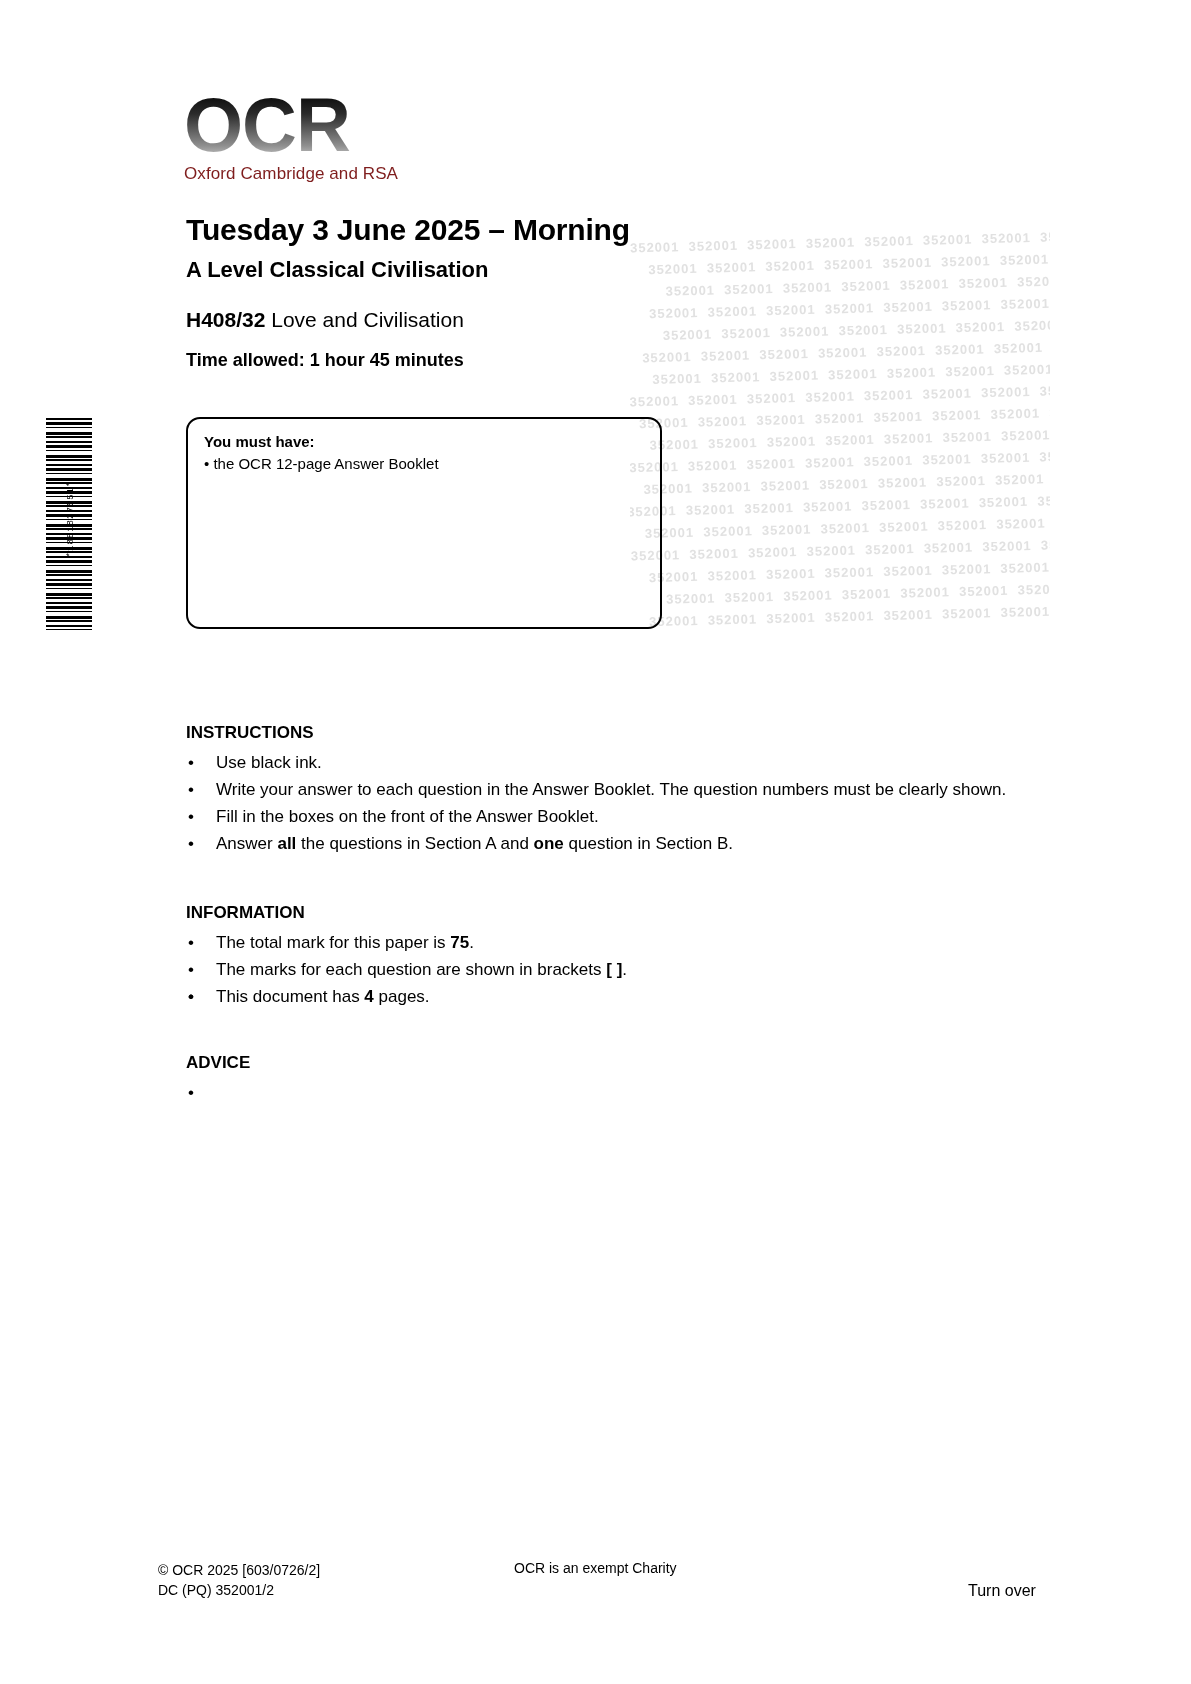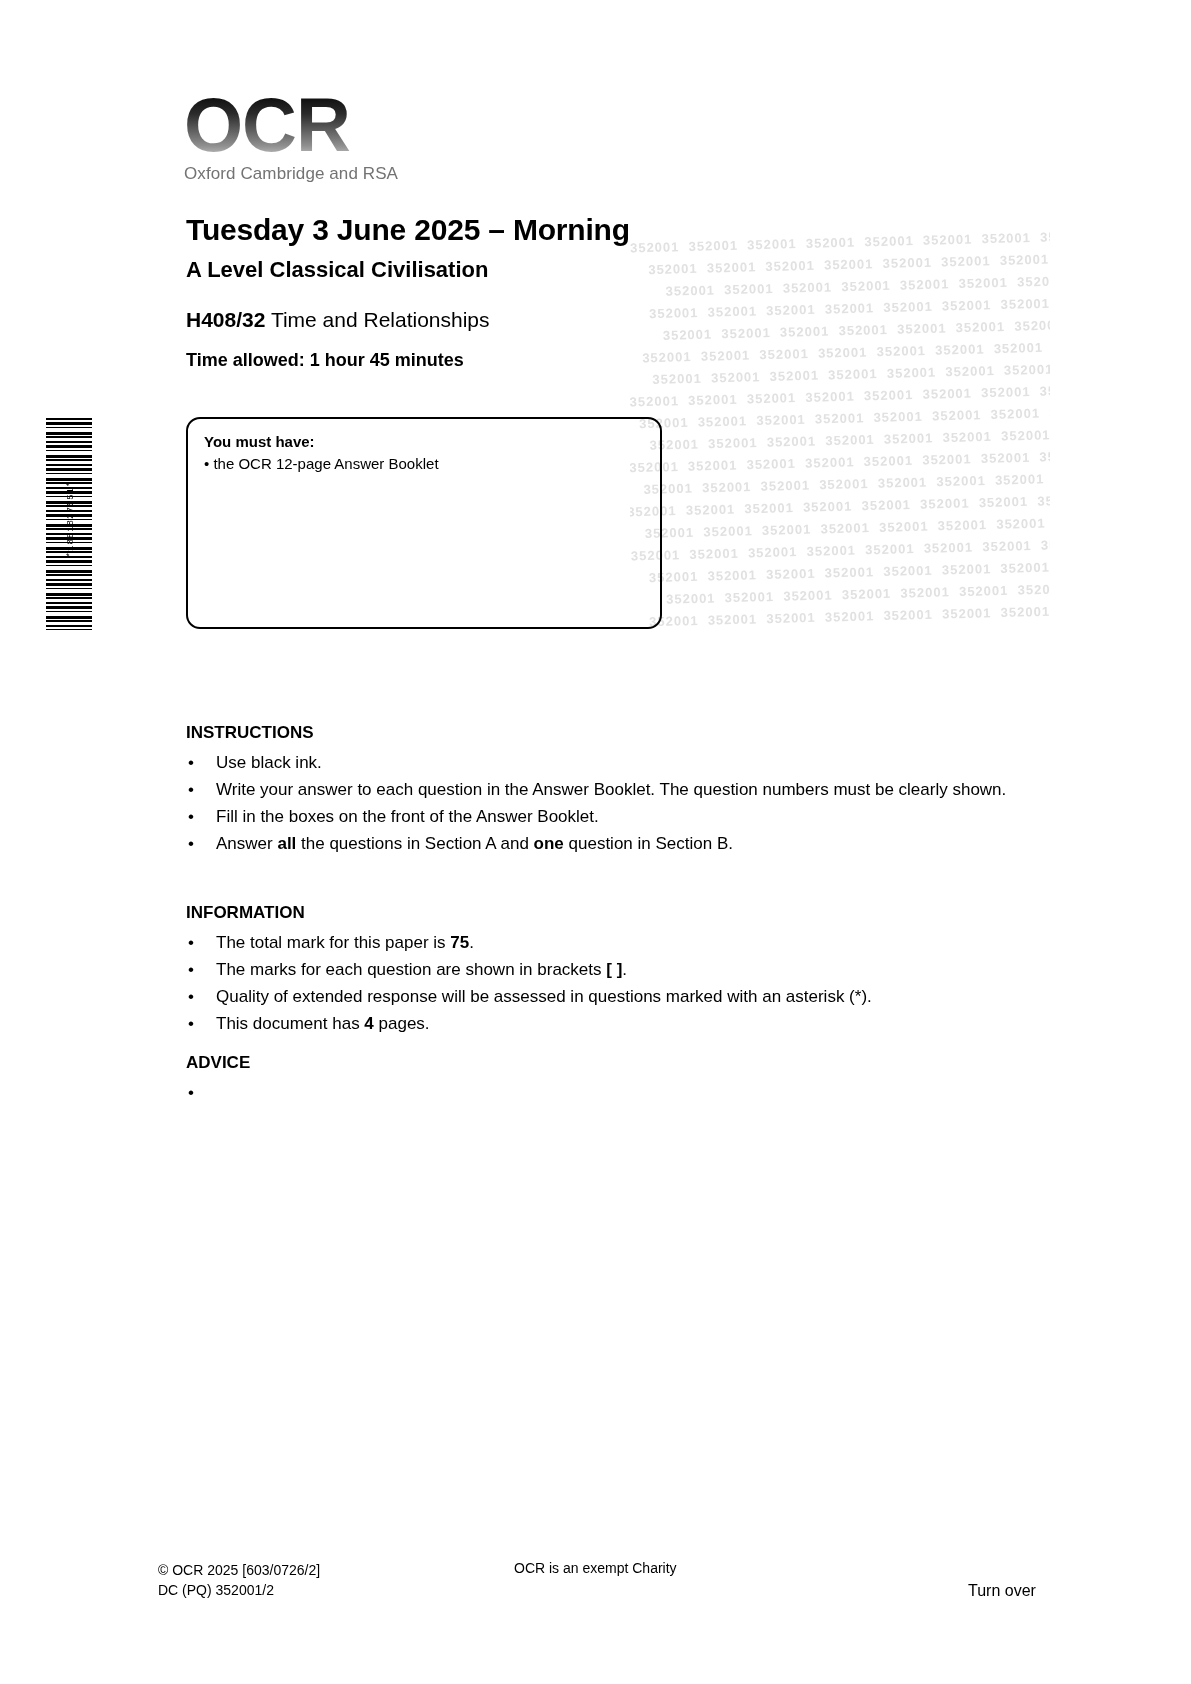--- a/index.html
+++ b/index.html
@@ -70,21 +70,21 @@
     font-size: 76px;
     letter-spacing: -1px;
     line-height: 74px;
     background: linear-gradient(180deg, #000000 0%, #2b2b2b 35%, #8f8f8f 78%, #d8d8d8 100%);
     -webkit-background-clip: text;
     background-clip: text;
     color: transparent;
   }
   .logo-sub {
     font-size: 17px;
-    color: #737373;
+    color: #7f1d1d;
     margin-top: 2px;
     letter-spacing: 0.1px;
   }
 
   
   .watermark {
     position: absolute;
     left: 630px;
     top: 232px;
     width: 420px;
@@ -242,21 +242,21 @@
     <div class="wm-row" style="transform: translateX(0.8px) rotate(-1.5deg);">352001&nbsp;&nbsp;352001&nbsp;&nbsp;352001&nbsp;&nbsp;352001&nbsp;&nbsp;352001&nbsp;&nbsp;352001&nbsp;&nbsp;352001&nbsp;&nbsp;352001&nbsp;&nbsp;352001&nbsp;&nbsp;</div>
     <div class="wm-row" style="transform: translateX(5.1px) rotate(-1.5deg);">&nbsp;&nbsp;&nbsp;352001&nbsp;&nbsp;352001&nbsp;&nbsp;352001&nbsp;&nbsp;352001&nbsp;&nbsp;352001&nbsp;&nbsp;352001&nbsp;&nbsp;352001&nbsp;&nbsp;352001&nbsp;&nbsp;352001&nbsp;&nbsp;</div>
     <div class="wm-row" style="transform: translateX(8.4px) rotate(-1.5deg);">&nbsp;&nbsp;&nbsp;&nbsp;&nbsp;&nbsp;352001&nbsp;&nbsp;352001&nbsp;&nbsp;352001&nbsp;&nbsp;352001&nbsp;&nbsp;352001&nbsp;&nbsp;352001&nbsp;&nbsp;352001&nbsp;&nbsp;352001&nbsp;&nbsp;352001&nbsp;&nbsp;</div>
     <div class="wm-row" style="transform: translateX(9.9px) rotate(-1.5deg);">&nbsp;&nbsp;352001&nbsp;&nbsp;352001&nbsp;&nbsp;352001&nbsp;&nbsp;352001&nbsp;&nbsp;352001&nbsp;&nbsp;352001&nbsp;&nbsp;352001&nbsp;&nbsp;352001&nbsp;&nbsp;352001&nbsp;&nbsp;</div>
   </div>
 
 <div class="title-main">Tuesday 3 June 2025 – Morning</div>
 <div class="title-sub">A Level Classical Civilisation</div>
 <div class="paper-line">
   <span class="paper-code">H408/32</span>
-  <span class="paper-name">Time and Relationships</span>
+  <span class="paper-name">Love and Civilisation</span>
 </div>
 <div class="time-line">Time allowed: 1 hour 45 minutes</div>
 
 <div class="musthave-box">
   <div class="musthave-title">You must have:</div>
   <div class="musthave-item">• the OCR 12-page Answer Booklet</div>
 </div>
 
 <div class="section" id="instructions">
   <div class="section-head">INSTRUCTIONS</div>
@@ -266,21 +266,21 @@
     <li><span class="bullet-mark">•</span><span>Fill in the boxes on the front of the Answer Booklet.</span></li>
     <li><span class="bullet-mark">•</span><span id="instr-3">Answer <span class="b">all</span> the questions in Section A and <span class="b">one</span> question in Section B.</span></li>
   </ul>
 </div>
 
 <div class="section" id="information">
   <div class="section-head">INFORMATION</div>
   <ul class="bullets">
     <li><span class="bullet-mark">•</span><span id="info-0">The total mark for this paper is <span class="b">75</span>.</span></li>
     <li><span class="bullet-mark">•</span><span id="info-1">The marks for each question are shown in brackets <span class="b">[  ]</span>.</span></li>
-    <li><span class="bullet-mark">•</span><span>Quality of extended response will be assessed in questions marked with an asterisk (*).</span></li>
+    <li><span class="bullet-mark">•</span></li>
     <li><span class="bullet-mark">•</span><span id="info-3">This document has <span class="b">4</span> pages.</span></li>
   </ul>
 </div>
 
 <div class="section" id="advice">
   <div class="section-head">ADVICE</div>
   <ul class="bullets">
     <li><span class="bullet-mark">•</span></li>
   </ul>
 </div>

